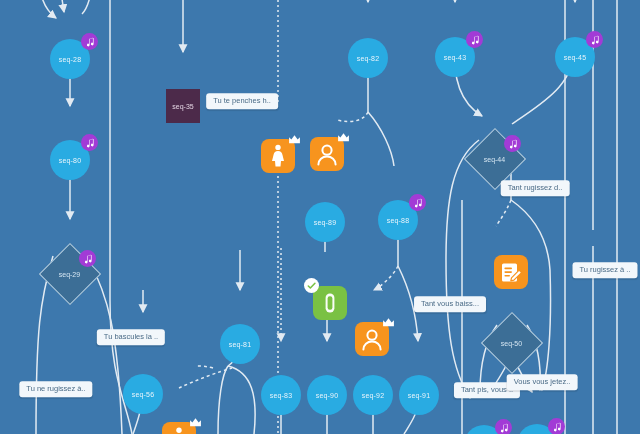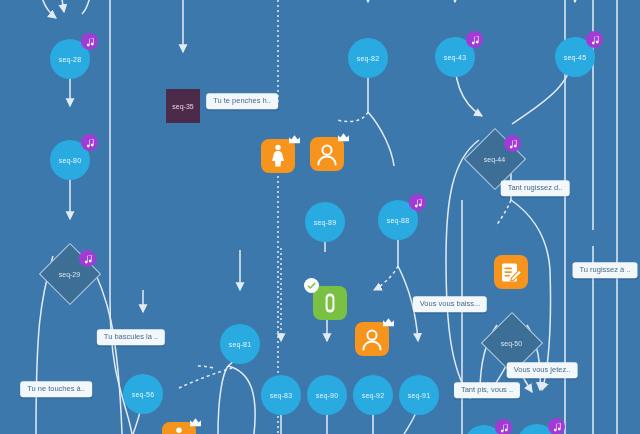--- a/index.html
+++ b/index.html
@@ -403,20 +403,20 @@
             <path d="M10 4l9-2v12.1a3.2 3.2 0 1 0 1.6 2.8V2.6L9.6 5v11.6A3.2 3.2 0 1 0 11 19.4V4z"></path>
           </svg>
         </span>
       </div>
     </div>
 
   <div class="layer" id="label-layer">
       <div class="elabel" style="left: 242px; top: 67px;">Tu te penches h..</div>
       <div class="elabel" style="left: 535px; top: 154px;">Tant rugissez d..</div>
       <div class="elabel" style="left: 605px; top: 236px;">Tu rugissez à ..</div>
-      <div class="elabel" style="left: 450px; top: 270px;">Vous vous baiss...</div>
+      <div class="elabel" style="left: 450px; top: 270px;">Tant vous baiss...</div>
       <div class="elabel" style="left: 131px; top: 303px;">Tu bascules la ..</div>
-      <div class="elabel" style="left: 56px; top: 355px;">Tu ne touches à..</div>
+      <div class="elabel" style="left: 56px; top: 355px;">Tu ne rugissez à..</div>
       <div class="elabel" style="left: 487px; top: 356px;">Tant pis, vous ..</div>
-      <div class="elabel" style="left: 542px; top: 336px;">Vous vous jetez..</div>
+      <div class="elabel" style="left: 542px; top: 348px;">Vous vous jetez..</div>
     </div>
 
 </div>
 
 </body></html>

